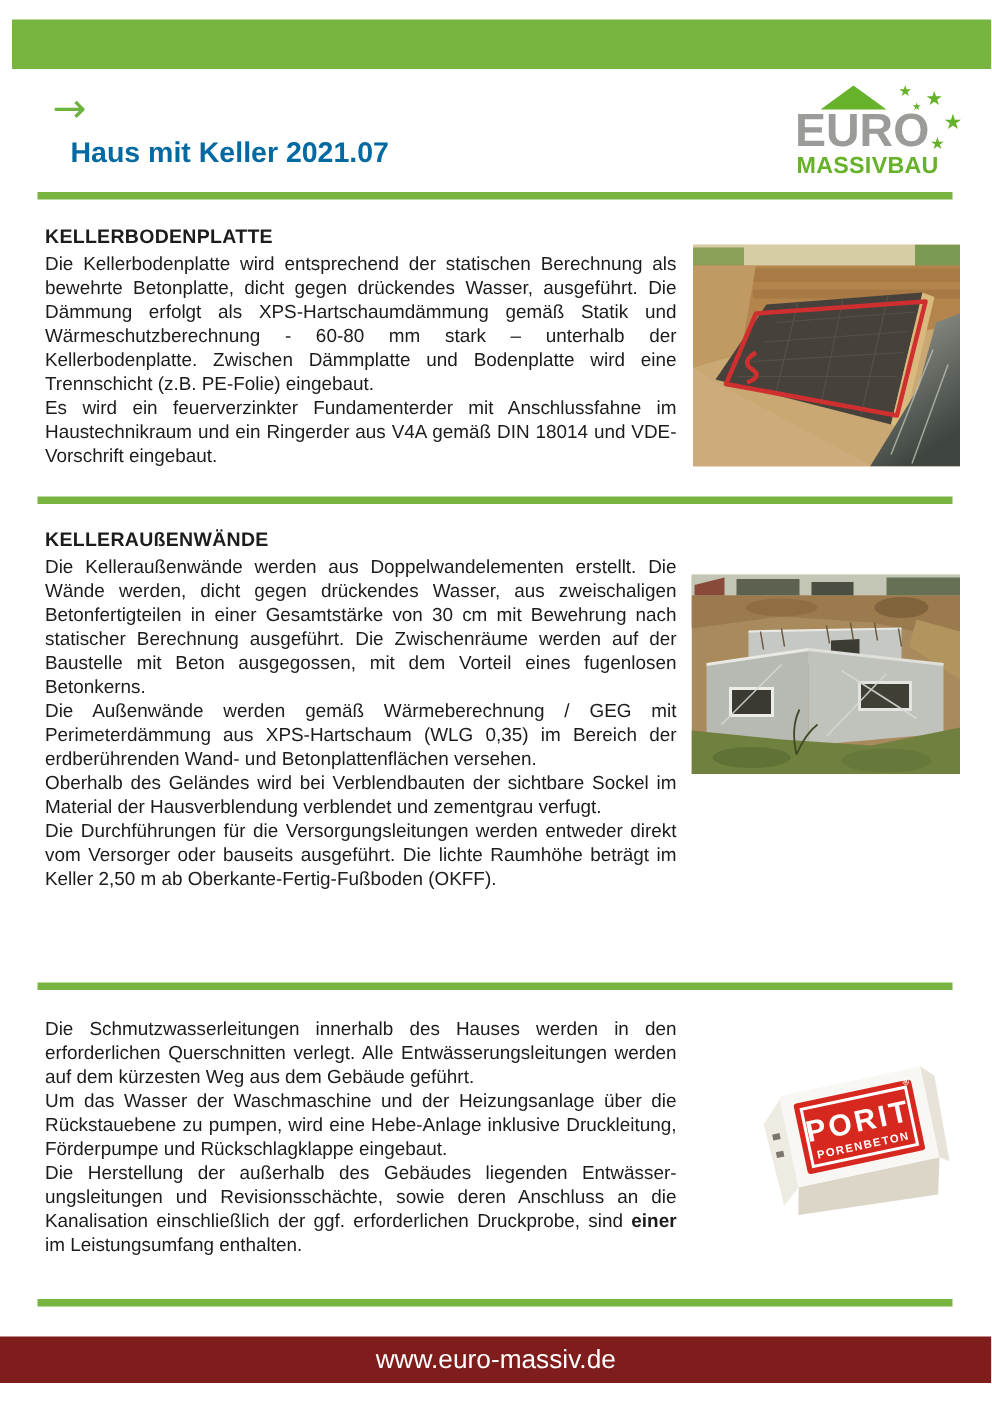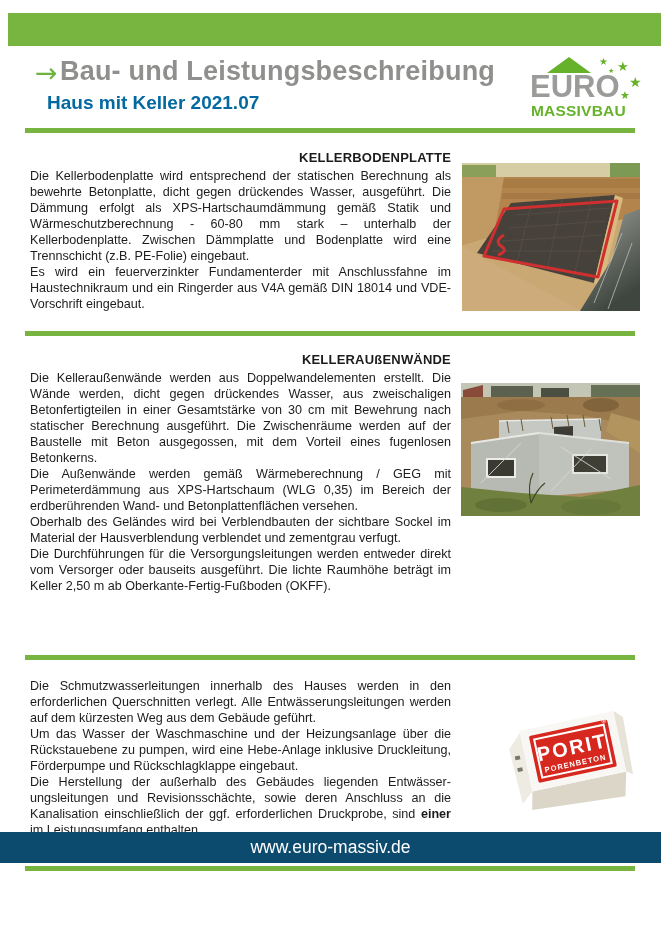--- a/index.html
+++ b/index.html
@@ -30,47 +30,46 @@
   .rule.r1{top:128px;}
   .rule.r2{top:331px;}
   .rule.r3{top:655px;}
   .rule.r4{top:866px;}
 
   
   section{position:absolute;left:30px;width:421px;color:#1c1c1c;}
   #sec1{top:150px;}
   #sec2{top:352px;}
   #sec3{top:678px;}
-  section h3{font-size:13px;font-weight:bold;margin:0 0 3px 0;letter-spacing:0.2px;text-align:right;}
+  section h3{font-size:13px;font-weight:bold;margin:0 0 3px 0;letter-spacing:0.2px;}
   section p{font-size:12.6px;line-height:16px;text-align:justify;margin:0;}
   section p strong{font-weight:bold;}
 
   
   .photo{position:absolute;}
   .photo1{left:462px;top:163px;width:178px;height:148px;}
   .photo2{left:461px;top:383px;width:179px;height:133px;}
   .photo3{left:500px;top:700px;width:150px;height:122px;}
   .photo svg{display:block;}
   .porit-brand{font-family:"Liberation Sans",sans-serif;font-weight:bold;fill:#ffffff;letter-spacing:2px;}
   .porit-sub{font-family:"Liberation Sans",sans-serif;font-weight:bold;fill:#ffffff;letter-spacing:1px;}
 
   
-  .footerbar{position:absolute;left:0;right:0;top:832px;height:31px;background:#0c4a6e;color:#ffffff;font-size:17.5px;line-height:31px;}
+  .footerbar{position:absolute;left:0;right:0;top:891px;height:31px;background:#7f1d1d;color:#ffffff;font-size:17.5px;line-height:31px;}
   .footer-site{position:absolute;left:0;right:0;text-align:center;}
   .footer-page{position:absolute;right:28px;}
 </style>
 </head>
 <body>
 
 <div class="page">
 
   <div class="topbar"></div>
 
   <span class="arrow">→</span>
-  <h1 class="title">Bau- und Leistungsbeschreibung</h1>
   <h2 class="subtitle">Haus mit Keller 2021.07</h2>
 
   <div class="logo">
     <div class="roof"></div>
     <span class="star s1">★</span>
     <span class="star s2">★</span>
     <span class="star s3">★</span>
     <span class="star s4">★</span>
     <span class="star s5">★</span>
     <div class="logo-euro">EURO</div>

